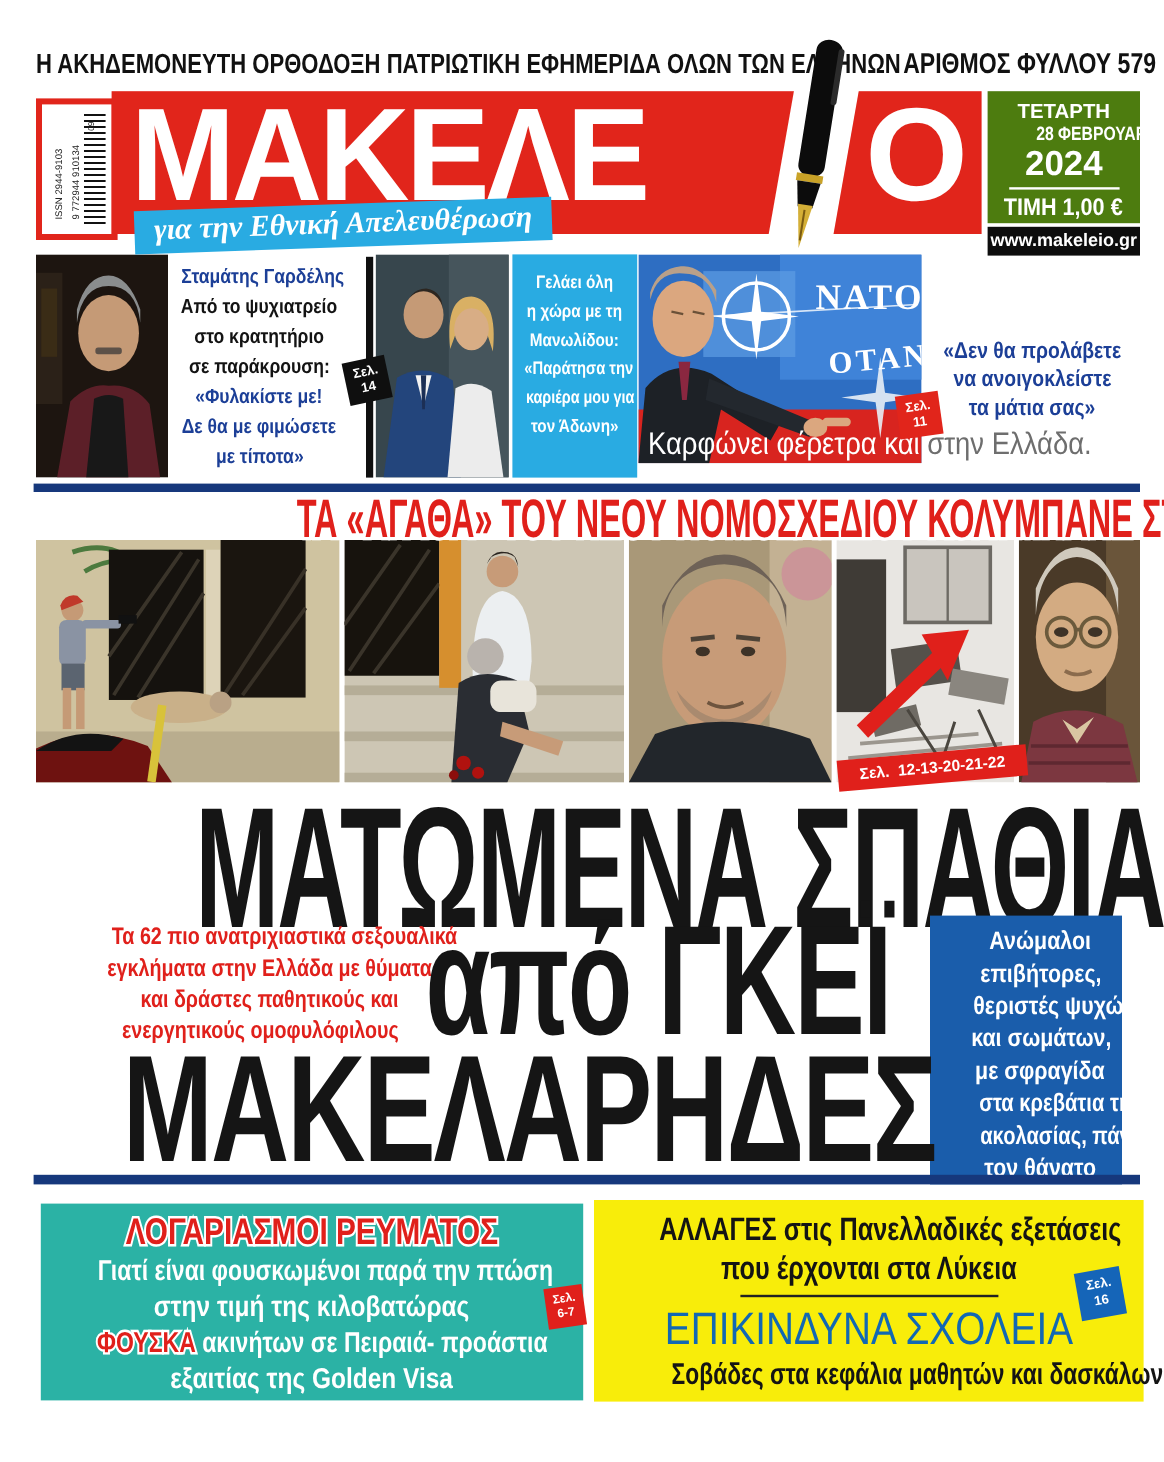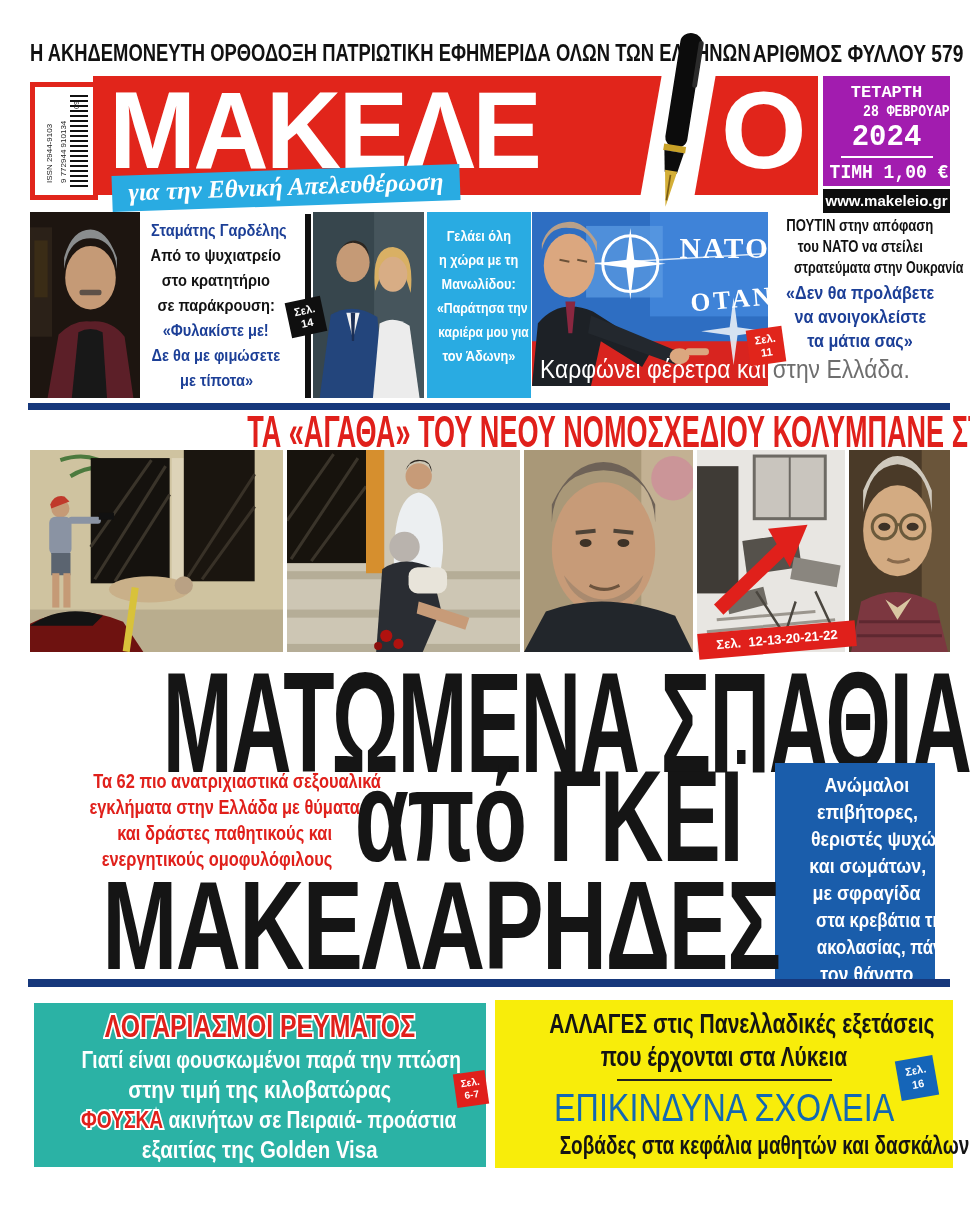--- a/index.html
+++ b/index.html
@@ -23,21 +23,21 @@
   .m-gap{position:absolute;left:558px;top:-4px;width:54px;height:128px;background:#fff;transform:skewX(-10deg);}
   .m-o{position:absolute;left:628px;top:-6px;color:#fff;font-size:110px;font-weight:bold;line-height:119px;}
   .pen{left:642px;top:30px;width:74px;height:182px;z-index:8;}
   .barcode-box{left:30px;top:82px;width:58px;height:108px;background:#fff;border:5px solid #e1251b;}
   .bars{position:absolute;right:5px;top:8px;bottom:8px;width:18px;
         background:repeating-linear-gradient(180deg,#111 0 2px,#fff 2px 5px);}
   .bc-txt{position:absolute;font-size:8px;color:#222;white-space:nowrap;transform:rotate(-90deg);transform-origin:left top;}
   .bc-issn{left:10px;top:96px;}
   .bc-ean{left:24px;top:96px;}
   .bc-code{left:38px;top:22px;font-size:7px;}
-  .datebox{left:823px;top:76px;width:127px;height:110px;background:#a21caf;color:#fff;text-align:center;padding-top:7px;box-sizing:border-box;font-family:Liberation Mono, monospace;}
+  .datebox{left:823px;top:76px;width:127px;height:110px;background:#4d7c0f;color:#fff;text-align:center;padding-top:7px;box-sizing:border-box;}
   .db-day{font-size:17px;font-weight:bold;line-height:20px;}
   .db-date{font-size:16px;font-weight:bold;line-height:19px;margin-left:28px;}
   .db-year{font-size:29px;font-weight:bold;line-height:31px;}
   .db-hr{width:92px;height:2px;background:#fff;margin:3px auto 3px auto;}
   .db-price{font-size:20px;font-weight:bold;line-height:24px;}
   .webbar{left:823px;top:189px;width:127px;height:24px;background:#0d0d0d;color:#fff;font-size:15px;font-weight:bold;
           text-align:center;line-height:24px;}
   .ribbon{left:112px;top:170px;width:348px;height:36px;background:#29abe2;transform:rotate(-2deg);z-index:9;
           color:#fff;text-align:center;line-height:34px;font-family:"Liberation Serif",serif;font-style:italic;font-weight:bold;font-size:25px;}
 
@@ -201,25 +201,20 @@
     <path d="M10 38 Q16 14 38 16 Q60 16 66 40 L66 30 Q52 8 36 10 Q16 12 10 32 Z" fill="#b9a089"></path>
     <ellipse cx="38" cy="54" rx="26" ry="32" fill="#dba77f"></ellipse>
     <path d="M28 48 L38 50 M46 48 L56 50" stroke="#6b5138" stroke-width="2"></path>
     <path d="M0 175 L6 112 Q28 86 62 100 L84 114 L120 142 L112 156 L70 130 L60 175 Z" fill="#1d2126"></path>
     <path d="M60 104 L148 140 L145 153 L57 122 Z" fill="#23282e"></path>
     <ellipse cx="150" cy="145" rx="10" ry="8" fill="#dba77f"></ellipse>
     <rect x="156" y="137" width="24" height="7" rx="3.5" fill="#dba77f"></rect>
     <path d="M34 90 L44 90 L41 122 L37 122 Z" fill="#8a2740"></path>
   </svg>
 
-  <div class="abs put-kicker">
-    <span class="blk"><span class="cx" style="--sx:.82">ΠΟΥΤΙΝ στην απόφαση</span></span>
-    <span class="blk"><span class="cx" style="--sx:.82">του ΝΑΤΟ να στείλει</span></span>
-    <span class="blk"><span class="cx" style="--sx:.78">στρατεύματα στην Ουκρανία</span></span>
-  </div>
   <div class="abs put-quote">
     <span class="blk"><span class="cx" style="--sx:.85">«Δεν θα προλάβετε</span></span>
     <span class="blk"><span class="cx" style="--sx:.85">να ανοιγοκλείστε</span></span>
     <span class="blk"><span class="cx" style="--sx:.85">τα μάτια σας»</span></span>
   </div>
   <div class="abs pgtag pg11">
     <span class="blk">Σελ.</span>
     <span class="blk">11</span>
   </div>
 

